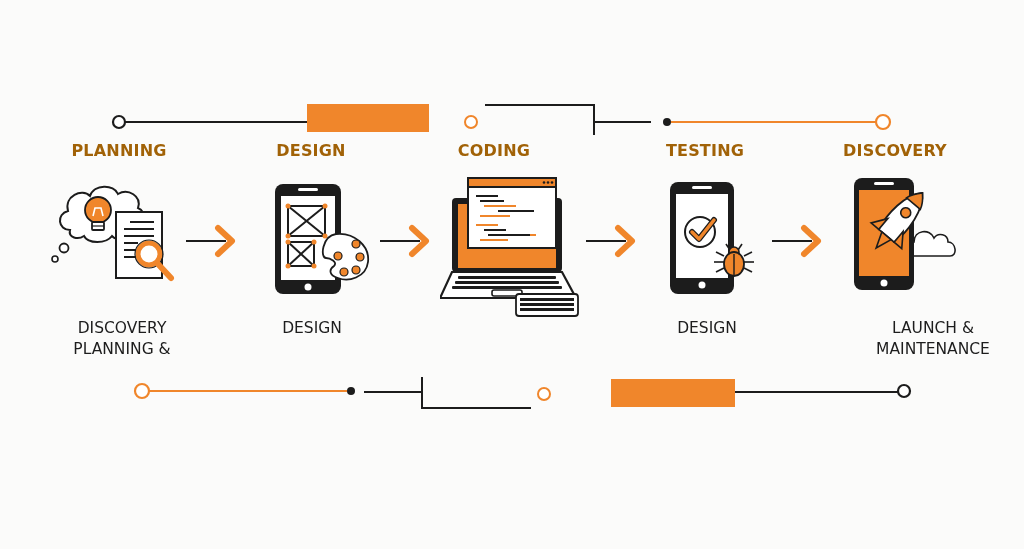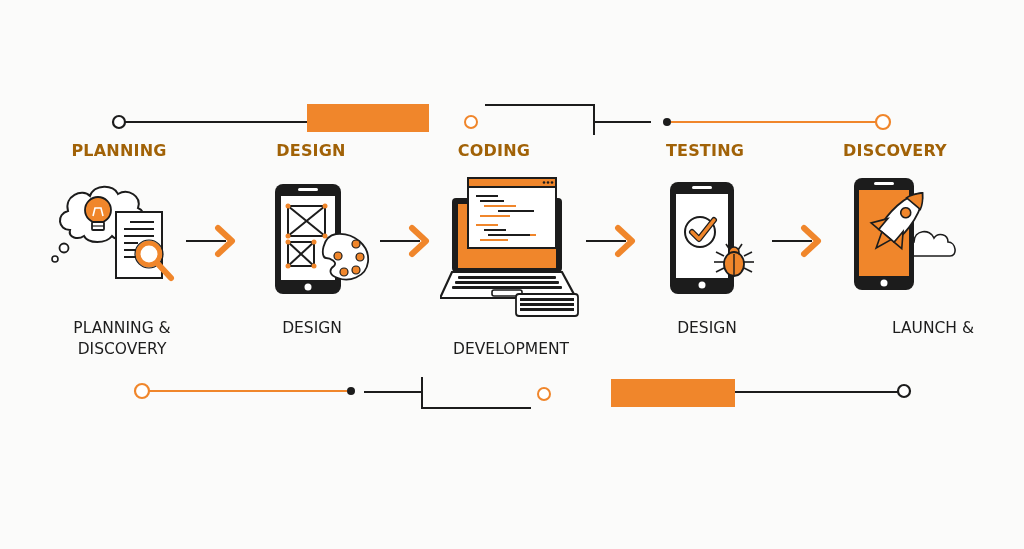--- a/index.html
+++ b/index.html
@@ -216,28 +216,28 @@
     <path d="M46,8 C58,20 60,46 56,64 L36,64 C32,46 34,20 46,8 Z" fill="#fff" stroke="#1c1c1c" stroke-width="1.8"></path>
     <path d="M46,8 C50,12 54,18 55,22 L37,22 C38,18 42,12 46,8 Z" fill="#f0862b" stroke="#1c1c1c" stroke-width="1.6"></path>
     <circle cx="46" cy="34" r="5" fill="#f0862b" stroke="#1c1c1c" stroke-width="1.6"></circle>
     <path d="M36,50 L26,64 L36,64 Z" fill="#f0862b" stroke="#1c1c1c" stroke-width="1.6"></path>
     <path d="M56,50 L66,64 L56,64 Z" fill="#f0862b" stroke="#1c1c1c" stroke-width="1.6"></path>
     <path d="M40,64 L46,80 L52,64 Z" fill="#f0862b" stroke="#1c1c1c" stroke-width="1.6"></path>
   </g>
 </svg>
 
 <div class="stage-caption" style="left:122px">
+  <div>DISCOVERY</div>
   <div>PLANNING &amp;</div>
-  <div>DISCOVERY</div>
 </div>
 <div class="stage-caption" style="left:312px">
   <div>DESIGN</div>
 </div>
 <div class="stage-caption" style="left:511px">
   <div style="height:21px"></div>
-  <div>DEVELOPMENT</div>
 </div>
 <div class="stage-caption" style="left:707px">
   <div>DESIGN</div>
 </div>
 <div class="stage-caption" style="left:933px">
   <div>LAUNCH &amp;</div>
+  <div>MAINTENANCE</div>
 </div>
 
 </body></html>

